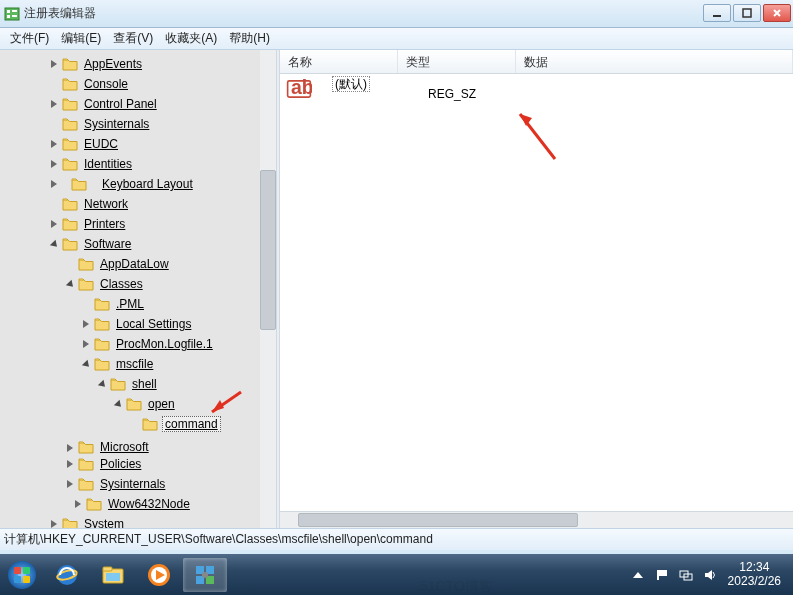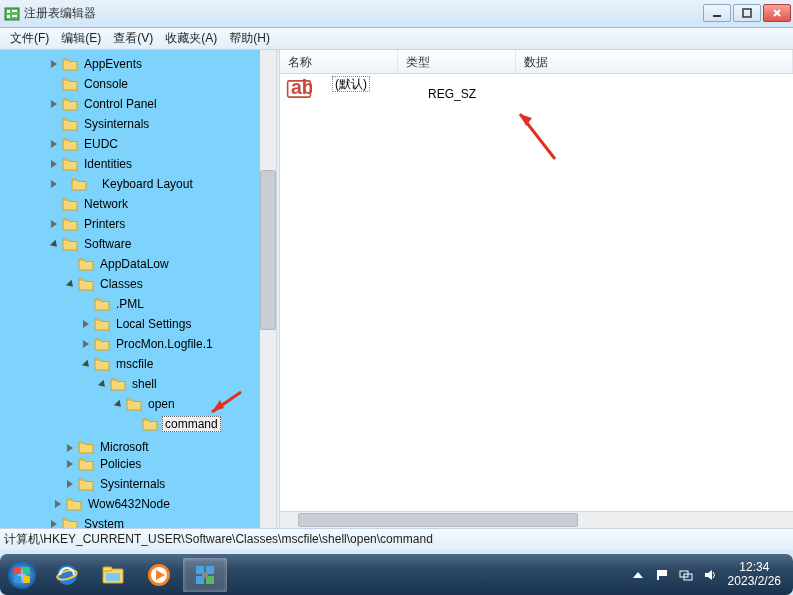--- a/index.html
+++ b/index.html
@@ -13,21 +13,21 @@
 .win-btn { width: 28px; height: 18px; margin-left: 2px; border: 1px solid #8aa8c4; border-radius: 2px; background: linear-gradient(to bottom, #f0f6fc, #d4e6f5); display: flex; align-items: center; justify-content: center; cursor: pointer; }
 .win-btn.close { background: linear-gradient(to bottom, #f5a09a, #e2574c); border-color: #b04038; }
 .win-btn svg { width: 10px; height: 10px; }
 
 
 .menubar { height: 22px; background: linear-gradient(to bottom, #f4f9fe, #e2eef9); display: flex; align-items: center; padding-left: 4px; border-bottom: 1px solid #c0d4e6; }
 .menu-item { padding: 10px 6px; color: #222; cursor: pointer; }
 
 
 .main { display: flex; height: 478px; background: #fff; }
-.tree-pane { width: 276px; background: #7dd3fc; overflow: auto; position: relative; padding: 4px 0 4px 0; }
+.tree-pane { width: 276px; background: #e5e5e5; overflow: auto; position: relative; padding: 4px 0 4px 0; text-decoration: underline; }
 .splitter { width: 4px; background: #e8eef4; cursor: col-resize; border-left:1px solid #d0d8e0; border-right:1px solid #d0d8e0; }
 .list-pane { flex: 1; background: #fff; display: flex; flex-direction: column; position: relative; overflow:hidden; }
 
 
 .tree-node { display: flex; align-items: center; height: 20px; white-space: nowrap; user-select: none; }
 .expander { width: 12px; height: 12px; margin-right: 2px; display: flex; align-items: center; justify-content: center; cursor: pointer; }
 .exp-tri { width: 0; height: 0; }
 .exp-closed { border-top: 4px solid transparent; border-bottom: 4px solid transparent; border-left: 6px solid #6a6a6a; }
 .exp-open { border-left: 4px solid transparent; border-right: 4px solid transparent; border-top: 6px solid #4a4a4a; transform: translateY(1px) rotate(-45deg); transform-origin: 50% 30%; }
 .exp-none { width: 12px; }
@@ -57,21 +57,21 @@
 .h-scroll { height: 17px; background: #eceef0; border-top:1px solid #d0d8e0; position:relative; }
 .h-thumb { position:absolute; left:18px; top:1px; width:280px; height:14px; background:#c7cdd3; border:1px solid #b0b8c0; border-radius:2px; }
 
 
 .statusbar { height: 22px; background: linear-gradient(to bottom, #f4f9fe, #e2eef9); border-top: 1px solid #c0d4e6; display: flex; align-items: center; padding-left: 4px; color: #222; }
 
 
 .arrow-annot { position: absolute; pointer-events: none; }
 
 
-.taskbar { position: absolute; bottom: 0; left: 0; right: 0; height: 41px; background: linear-gradient(to bottom, #4e6a88 0%, #2b4763 40%, #1a3450 100%); display: flex; align-items: center; border-radius: 7px; }
+.taskbar { position: absolute; bottom: 0; left: 0; right: 0; height: 41px; background: linear-gradient(to bottom, #4e6a88 0%, #2b4763 40%, #1a3450 100%); display: flex; align-items: center; }
 .start-btn { width: 44px; height: 41px; display: flex; align-items: center; justify-content: center; cursor: pointer; }
 .task-icon { width: 44px; height: 34px; margin: 0 1px; display: flex; align-items: center; justify-content: center; border-radius: 2px; cursor: pointer; }
 .task-icon.active { background: rgba(255,255,255,0.18); box-shadow: inset 0 0 4px rgba(255,255,255,0.4); }
 .tray { margin-left: auto; display: flex; align-items: center; color: #fff; height: 100%; padding-right: 6px; }
 .tray-icon { width: 18px; height: 18px; margin: 0 3px; display:flex; align-items:center; justify-content:center; }
 .tray-clock { text-align: center; line-height: 1.1; font-size: 11px; margin: 0 6px; }
 
 
 .wm { position:absolute; color:rgba(0,0,0,0.06); font-size:14px; pointer-events:none; }
 </style>
@@ -335,21 +335,21 @@
       <div class="tree-node" style="padding-left: 64px;">
         <span class="expander">
           <span class="exp-tri exp-closed"></span>
         </span>
         <span class="folder-icon"><svg viewBox="0 0 16 14">
             <path d="M1 3 L6 3 L7.5 4.5 L15 4.5 L15 13 L1 13 Z" fill="#f7d774" stroke="#c9a227"></path>
             <path d="M1 3 L1 2 L5 2 L6 3" fill="#f7d774" stroke="#c9a227"></path>
           </svg></span>
         <span class="node-label">Sysinternals</span>
       </div>
-      <div class="tree-node" style="padding-left: 52px;">
+      <div class="tree-node" style="padding-left: 72px;">
         <span class="expander">
           <span class="exp-tri exp-closed"></span>
         </span>
         <span class="folder-icon"><svg viewBox="0 0 16 14">
             <path d="M1 3 L6 3 L7.5 4.5 L15 4.5 L15 13 L1 13 Z" fill="#f7d774" stroke="#c9a227"></path>
             <path d="M1 3 L1 2 L5 2 L6 3" fill="#f7d774" stroke="#c9a227"></path>
           </svg></span>
         <span class="node-label">Wow6432Node</span>
       </div>
       <div class="tree-node" style="padding-left: 48px;">

